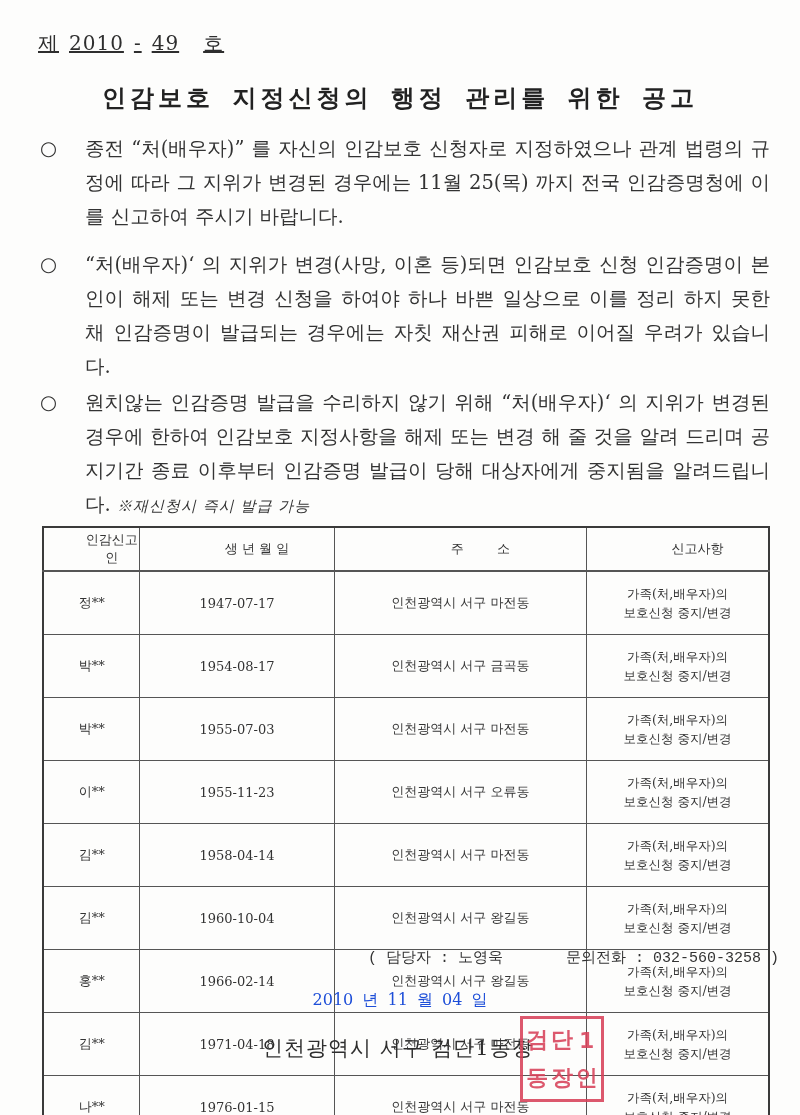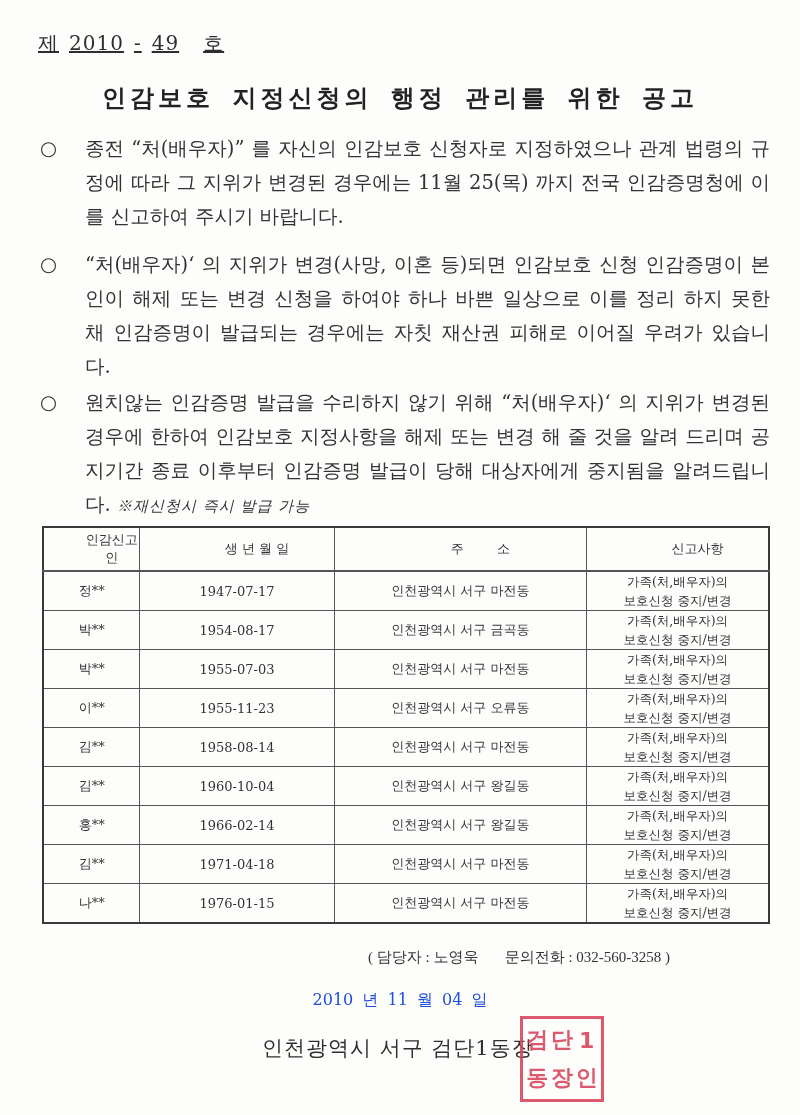--- a/index.html
+++ b/index.html
@@ -34,26 +34,26 @@
       position: absolute; left: 42px; top: 526px; width: 728px; height: 378px;
       border-collapse: collapse; border: 2px solid #3a3a3a;
       font-size: 13px; color: #333;
     }
     table.registry th, table.registry td {
       border: 1px solid #555; text-align: center; vertical-align: middle;
       font-weight: normal;
     }
     table.registry thead th { height: 44px; border-bottom: 2px solid #555; font-size: 13px; padding-left: 40px; }
     table.registry td { height: 37.5px; }
-    table.registry td.note-cell { line-height: 19px; font-size: 12.5px; padding: 0; }
+    table.registry td.note-cell { line-height: 19px; font-size: 12.5px; padding: 12px; }
     col.c1 { width: 97px; } col.c2 { width: 195px; } col.c3 { width: 253px; } col.c4 { width: 183px; }
 
     .contact {
       position: absolute; left: 368px; top: 948px;
-      font-family: Liberation Serif, serif;
+      font-family: Liberation Mono, monospace;
       font-size: 15px; color: #333; white-space: pre;
     }
     .date {
       position: absolute; left: 0; right: 0; top: 990px; text-align: center;
       font-size: 16px; color: #1d4ed8; word-spacing: 4px;
     }
     .issuer {
       position: absolute; left: 262px; top: 1034px;
       font-size: 21px; color: #2e2e2e; letter-spacing: 1px;
     }
@@ -137,21 +137,21 @@
       <td>이**</td>
       <td>1955-11-23</td>
       <td>인천광역시 서구 오류동</td>
       <td class="note-cell">
           <div>가족(처,배우자)의</div>
           <div>보호신청 중지/변경</div>
         </td>
     </tr>
     <tr>
       <td>김**</td>
-      <td>1958-08-14</td>
+      <td>1958-04-14</td>
       <td>인천광역시 서구 마전동</td>
       <td class="note-cell">
           <div>가족(처,배우자)의</div>
           <div>보호신청 중지/변경</div>
         </td>
     </tr>
     <tr>
       <td>김**</td>
       <td>1960-10-04</td>
       <td>인천광역시 서구 왕길동</td>

